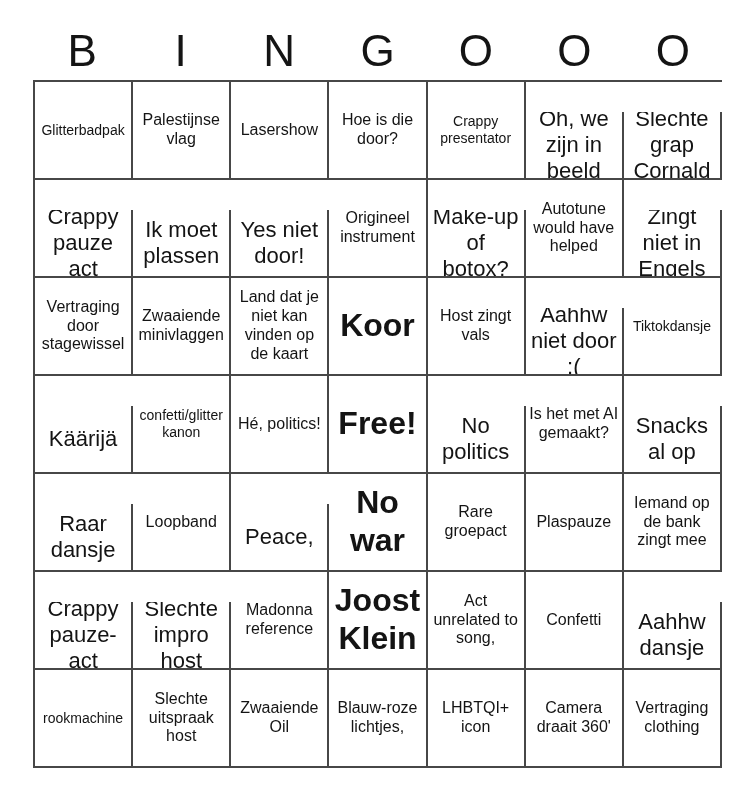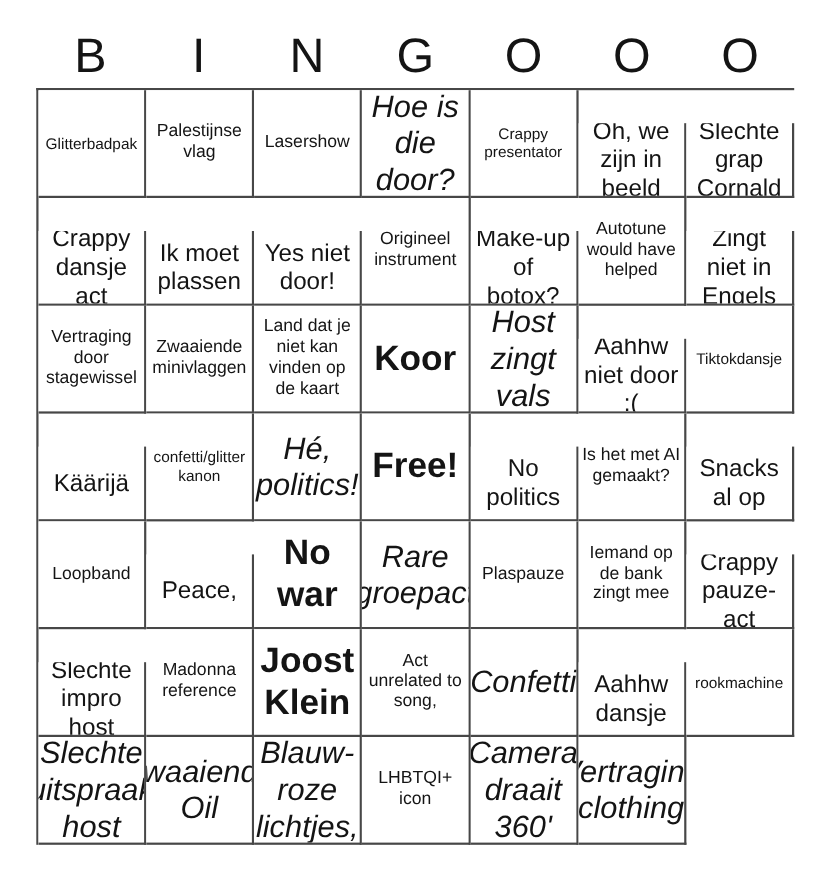--- a/index.html
+++ b/index.html
@@ -57,21 +57,21 @@
     text-align: center;
     padding: 2px 3px;
     line-height: 1.18;
     overflow: hidden;
     cursor: pointer;
     background: #ffffff;
     color: #141414;
   }
   .size-xs { font-size: 14px; }
   .size-sm { font-size: 16px; }
-  .size-md { font-size: 28px; font-style: italic; }
+  .size-md { font-size: 16px; }
   .size-lg { font-size: 22px; margin-top: 30px; }
   .size-xl { font-size: 32px; font-weight: bold; }
 </style>
 </head>
 <body>
 
 <div class="page">
   <div class="title-row" id="title-row">
       <span class="letter">B</span>
       <span class="letter">I</span>
@@ -82,41 +82,42 @@
       <span class="letter">O</span>
     </div>
   <div class="bingo-grid" id="bingo-grid">
       <div class="cell size-xs">Glitterbadpak</div>
       <div class="cell size-sm">Palestijnse vlag</div>
       <div class="cell size-sm">Lasershow</div>
       <div class="cell size-md">Hoe is die door?</div>
       <div class="cell size-xs">Crappy presentator</div>
       <div class="cell size-lg">Oh, we zijn in beeld</div>
       <div class="cell size-lg">Slechte grap Cornald</div>
-      <div class="cell size-lg">Crappy dansje act</div>
+      <div class="cell size-lg">Crappy pauze act</div>
       <div class="cell size-lg">Ik moet plassen</div>
       <div class="cell size-lg">Yes niet door!</div>
       <div class="cell size-sm">Origineel instrument</div>
       <div class="cell size-lg">Make-up of botox?</div>
       <div class="cell size-sm">Autotune would have helped</div>
       <div class="cell size-lg">Zingt niet in Engels</div>
       <div class="cell size-sm">Vertraging door stagewissel</div>
       <div class="cell size-sm">Zwaaiende minivlaggen</div>
       <div class="cell size-sm">Land dat je niet kan vinden op de kaart</div>
       <div class="cell size-xl">Koor</div>
       <div class="cell size-md">Host zingt vals</div>
       <div class="cell size-lg">Aahhw niet door :(</div>
       <div class="cell size-xs">Tiktokdansje</div>
       <div class="cell size-lg">Käärijä</div>
       <div class="cell size-xs">confetti/glitter kanon</div>
       <div class="cell size-md">Hé, politics!</div>
       <div class="cell size-xl">Free!</div>
       <div class="cell size-lg">No politics</div>
       <div class="cell size-sm">Is het met AI gemaakt?</div>
       <div class="cell size-lg">Snacks al op</div>
+      <div class="cell size-lg">Raar dansje</div>
       <div class="cell size-sm">Loopband</div>
       <div class="cell size-lg">Peace,</div>
       <div class="cell size-xl">No war</div>
       <div class="cell size-md">Rare groepact</div>
       <div class="cell size-sm">Plaspauze</div>
       <div class="cell size-sm">Iemand op de bank zingt mee</div>
       <div class="cell size-lg">Crappy pauze-act</div>
       <div class="cell size-lg">Slechte impro host</div>
       <div class="cell size-sm">Madonna reference</div>
       <div class="cell size-xl">Joost Klein</div>

